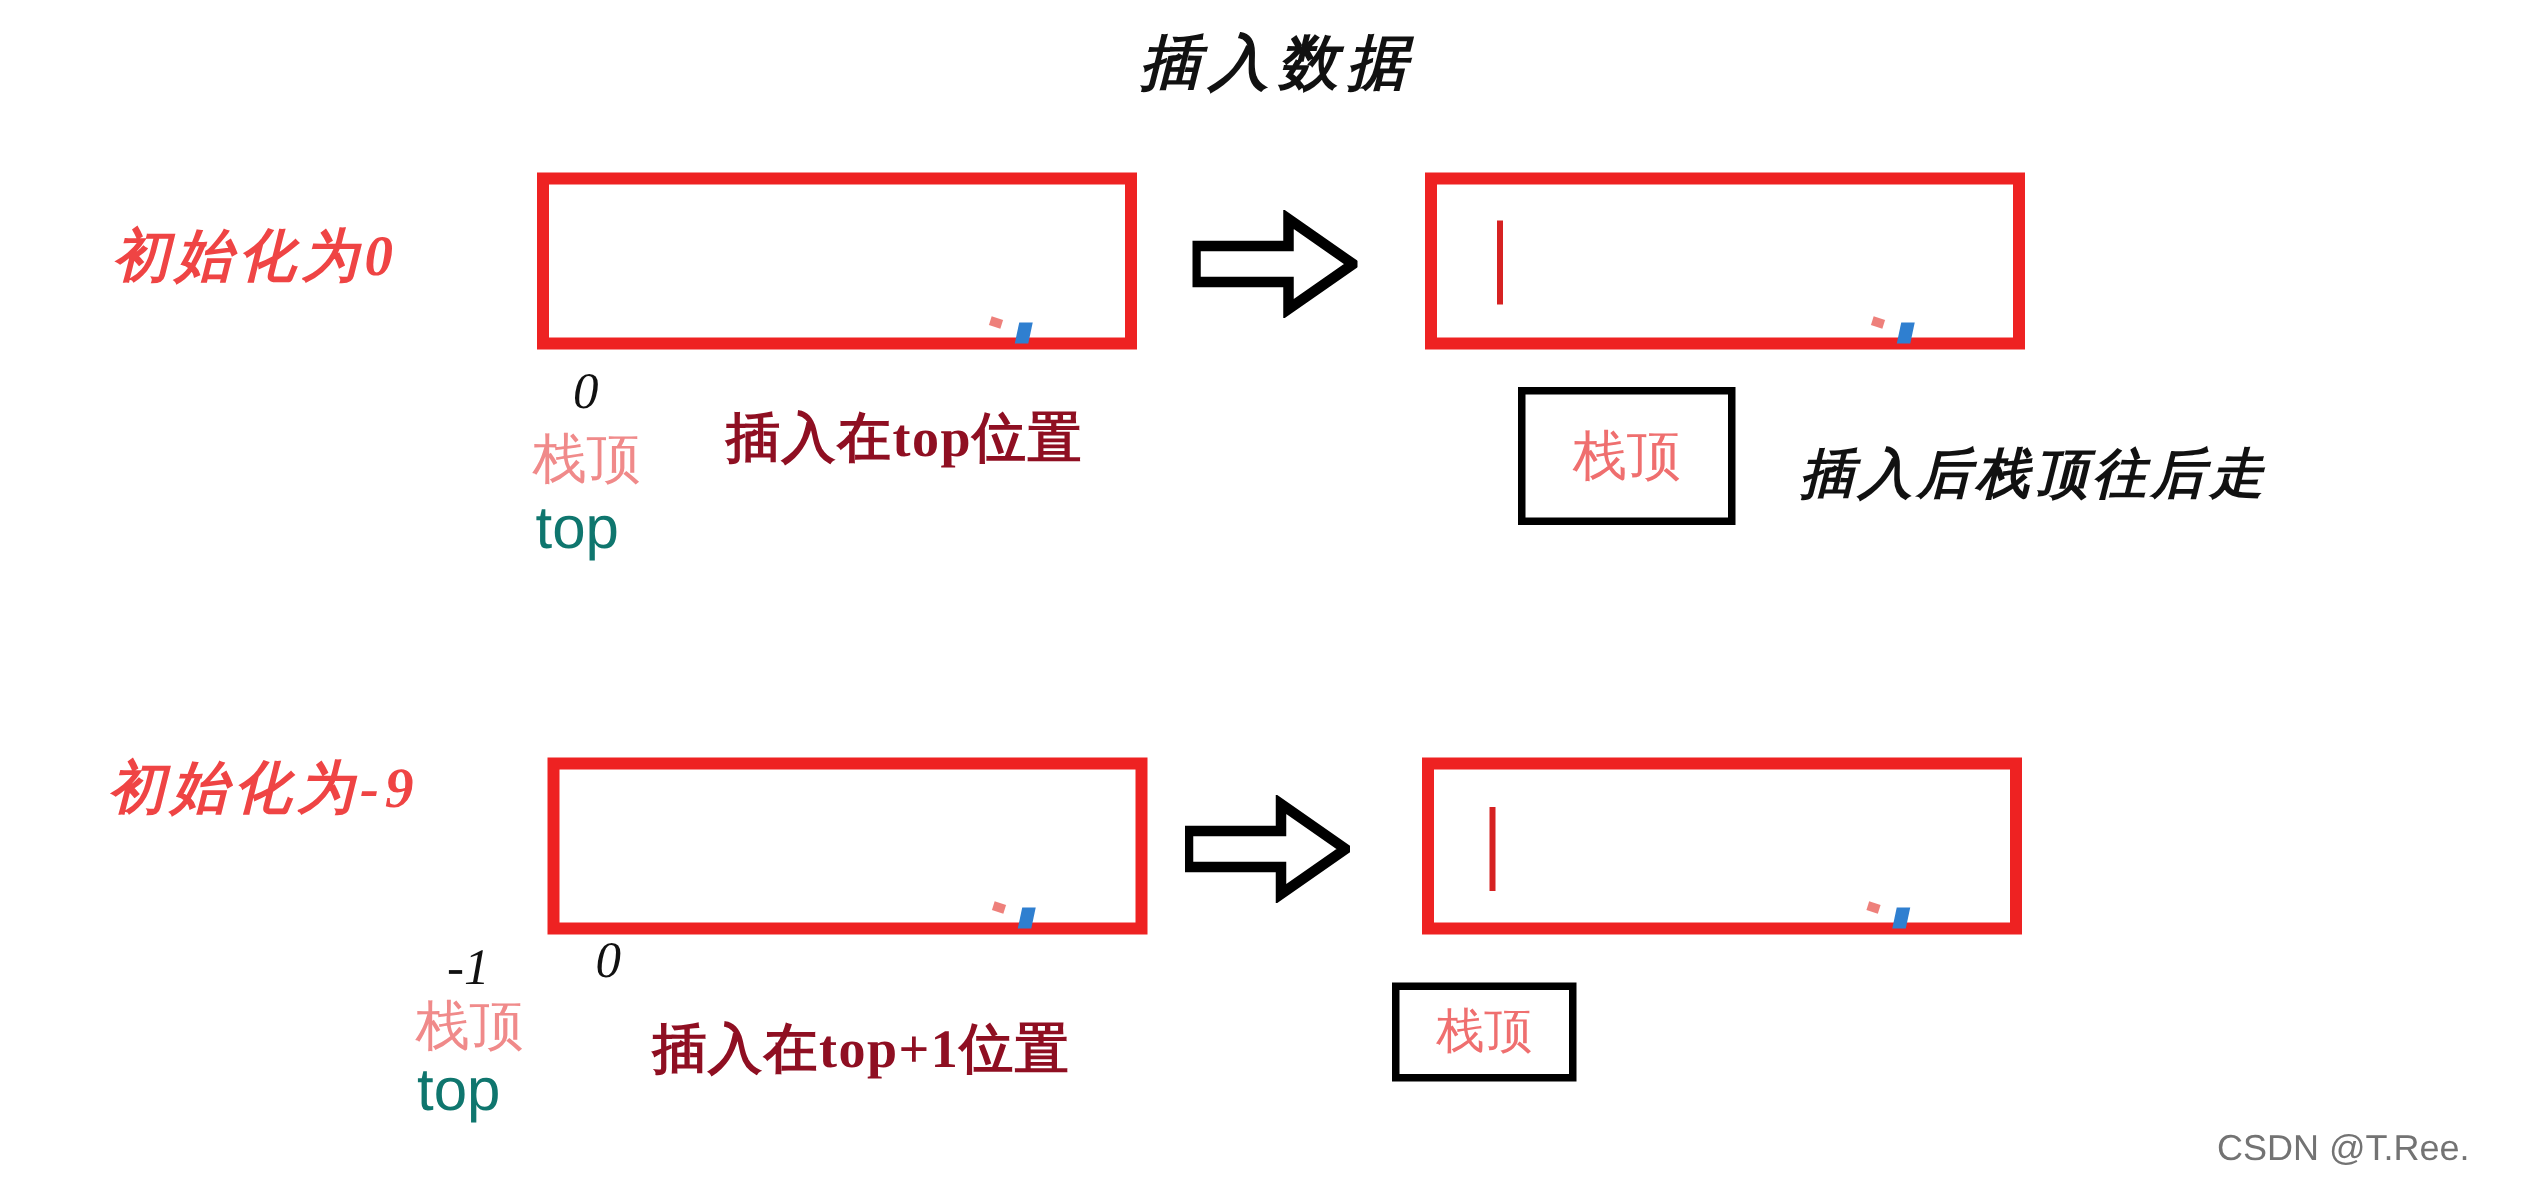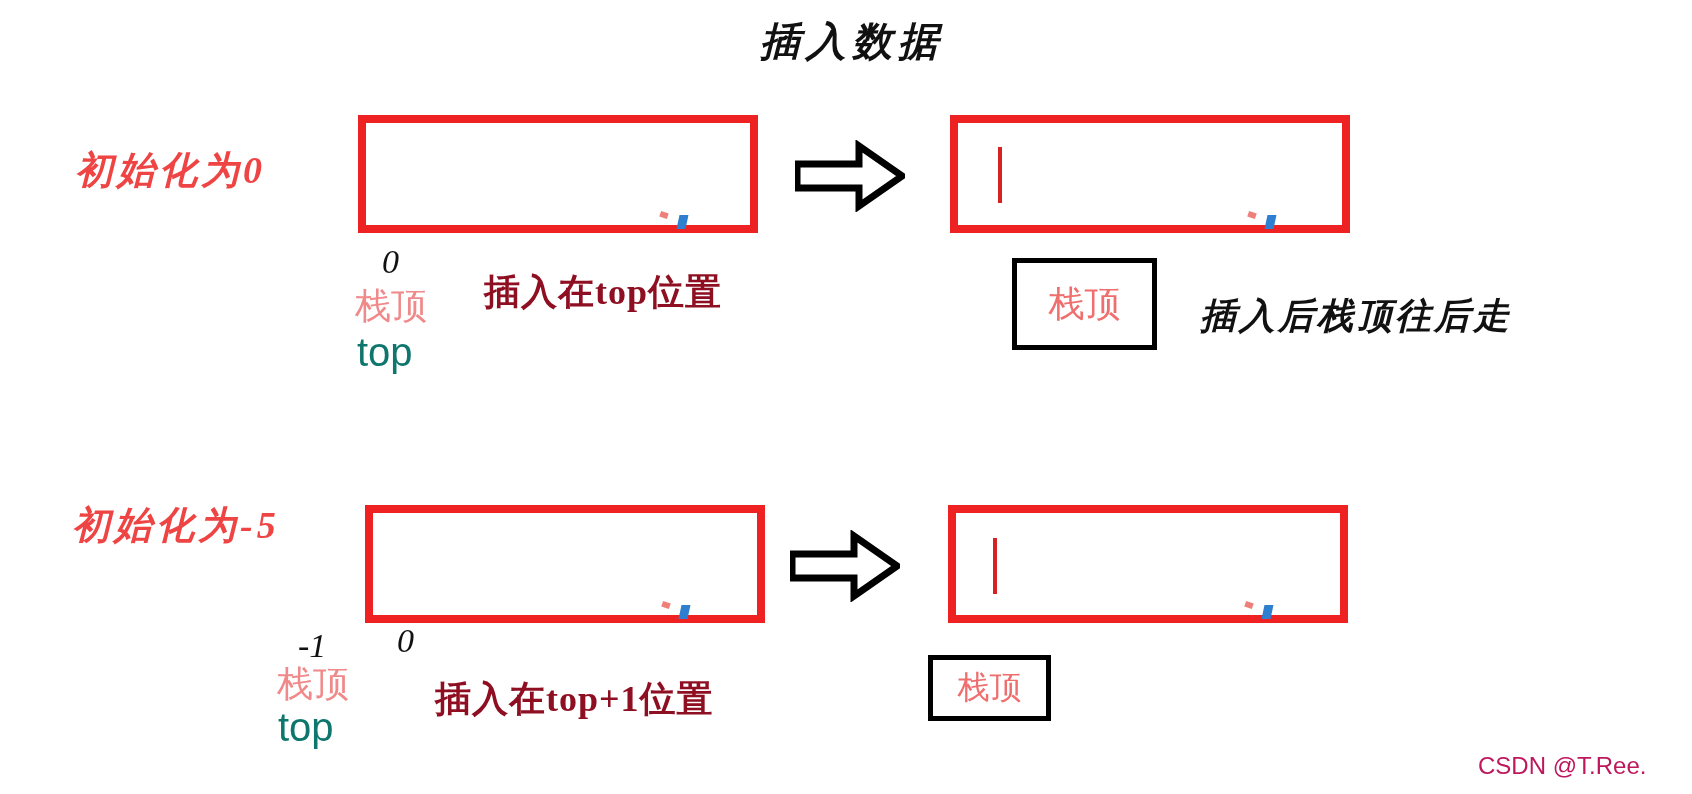--- a/index.html
+++ b/index.html
@@ -125,21 +125,21 @@
     font-size: 36px;
     color: #111111;
     letter-spacing: 3px;
     white-space: nowrap;
   }
 
   
   .watermark {
     font-family: "Liberation Sans", sans-serif;
     font-size: 24px;
-    color: #be185d;
+    color: #737373;
     white-space: nowrap;
   }
 </style>
 </head>
 <body>
 
 <div id="canvas">
 
   <div class="abs title" style="left:760px; top:14px;">插入数据</div>
 
@@ -167,21 +167,21 @@
   <div class="abs top-label" style="left:355px; top:282px;">栈顶</div>
 
   <div class="abs top-word" style="left:357px; top:330px;">top</div>
 
   <div class="abs note-dark-red" style="left:484px; top:268px;">插入在top位置</div>
 
   <div class="abs top-label-boxed" style="left:1012px; top:258px; width:145px; height:92px; font-size:36px;">栈顶</div>
 
   <div class="abs note-black" style="left:1200px; top:292px;">插入后栈顶往后走</div>
 
-  <div class="abs row-label" style="left:72px; top:500px;">初始化为-5</div>
+  <div class="abs row-label" style="left:72px; top:500px;">初始化为-9</div>
 
   <div class="abs stack-box" style="left:365px; top:505px; width:400px; height:118px;"></div>
   <div class="abs red-mark" style="left:662px; top:602px;"></div>
   <div class="abs blue-mark" style="left:680px; top:605px;"></div>
 
   <div class="abs arrow" style="left:790px; top:530px;">
     <svg width="110" height="72" viewBox="0 0 110 72">
       <path d="M2 24 L64 24 L64 6 L107 36 L64 66 L64 48 L2 48 Z" fill="#ffffff" stroke="#000000" stroke-width="7" stroke-linejoin="miter"></path>
     </svg>
   </div>

